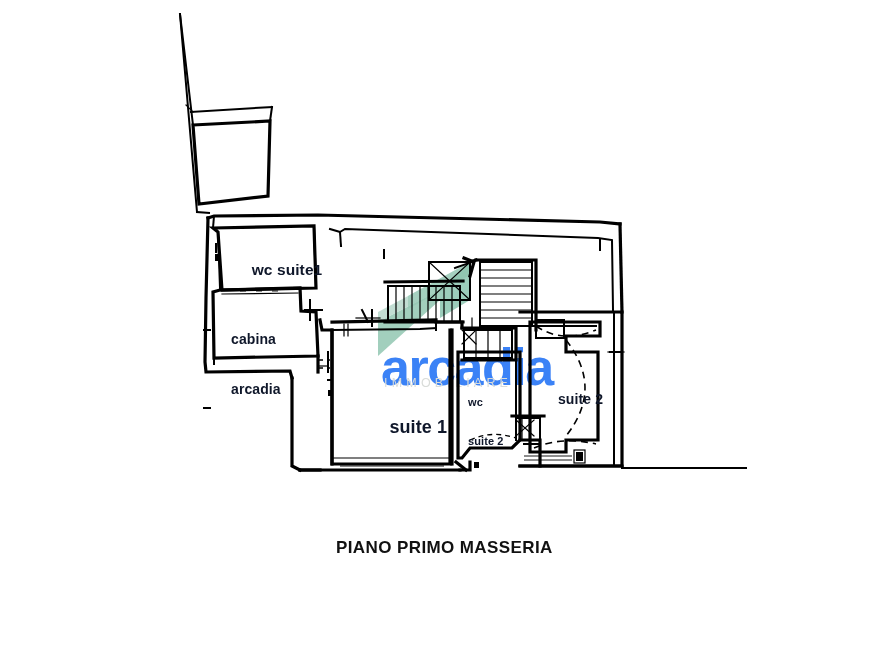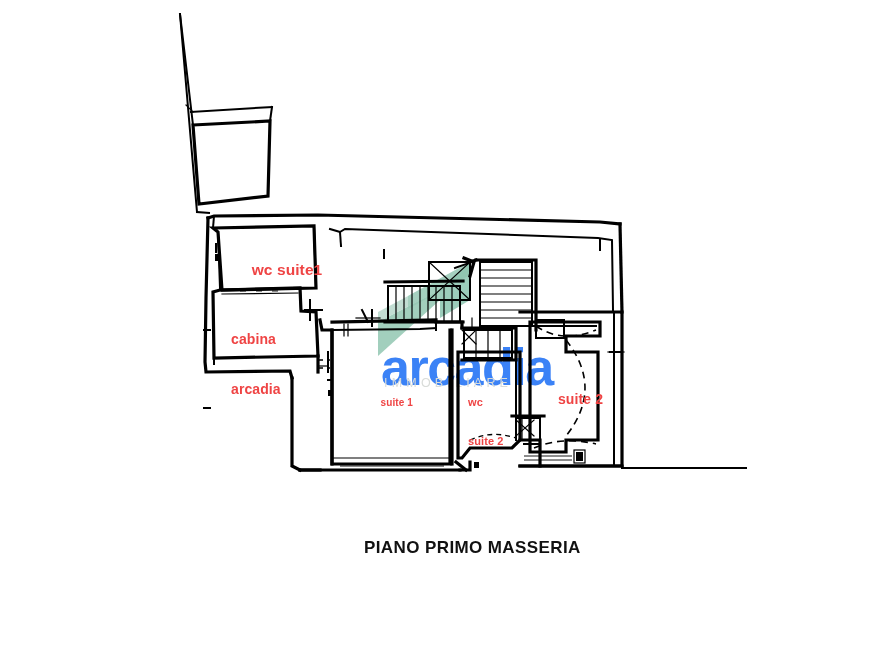--- a/index.html
+++ b/index.html
@@ -26,21 +26,21 @@
     position: absolute;
     left: 0; top: 0;
     width: 893px;
     height: 670px;
     display: block;
   }
   .room-label {
     position: absolute;
     font-family: "Liberation Sans", sans-serif;
     font-weight: bold;
-    color: #ef4444;
+    color: #0f172a;
     white-space: pre;
     line-height: 1.18;
     letter-spacing: 0.1px;
     pointer-events: none;
   }
   .plan-title {
     position: absolute;
     font-family: "Liberation Sans", sans-serif;
     font-weight: bold;
     color: #111111;
@@ -246,28 +246,28 @@
 
   <div class="room-label" style="left:234px; top:243px; font-size:15.5px;">
     <span>wc suite1</span>
   </div>
 
   <div class="room-label" style="left:231px; top:298px; font-size:14px;">
     <div>cabina</div>
     <div>arcadia</div>
   </div>
 
-  <div class="room-label" style="left:369px; top:385px; font-size:10px;">
+  <div class="room-label" style="left:369px; top:396px; font-size:18px;">
     <span>suite 1</span>
   </div>
 
   <div class="room-label" style="left:468px; top:370px; font-size:11px;">
     <div>wc</div>
     <div>suite 2</div>
   </div>
 
   <div class="room-label" style="left:542px; top:374px; font-size:14px;">
     <span>suite 2</span>
   </div>
 
-  <div class="plan-title" style="left:336px; top:538px; font-size:17px;margin-left:28px;">PIANO PRIMO MASSERIA</div>
+  <div class="plan-title" style="left:336px; top:538px; font-size:17px;">PIANO PRIMO MASSERIA</div>
 
 </div>
 
 </body></html>

